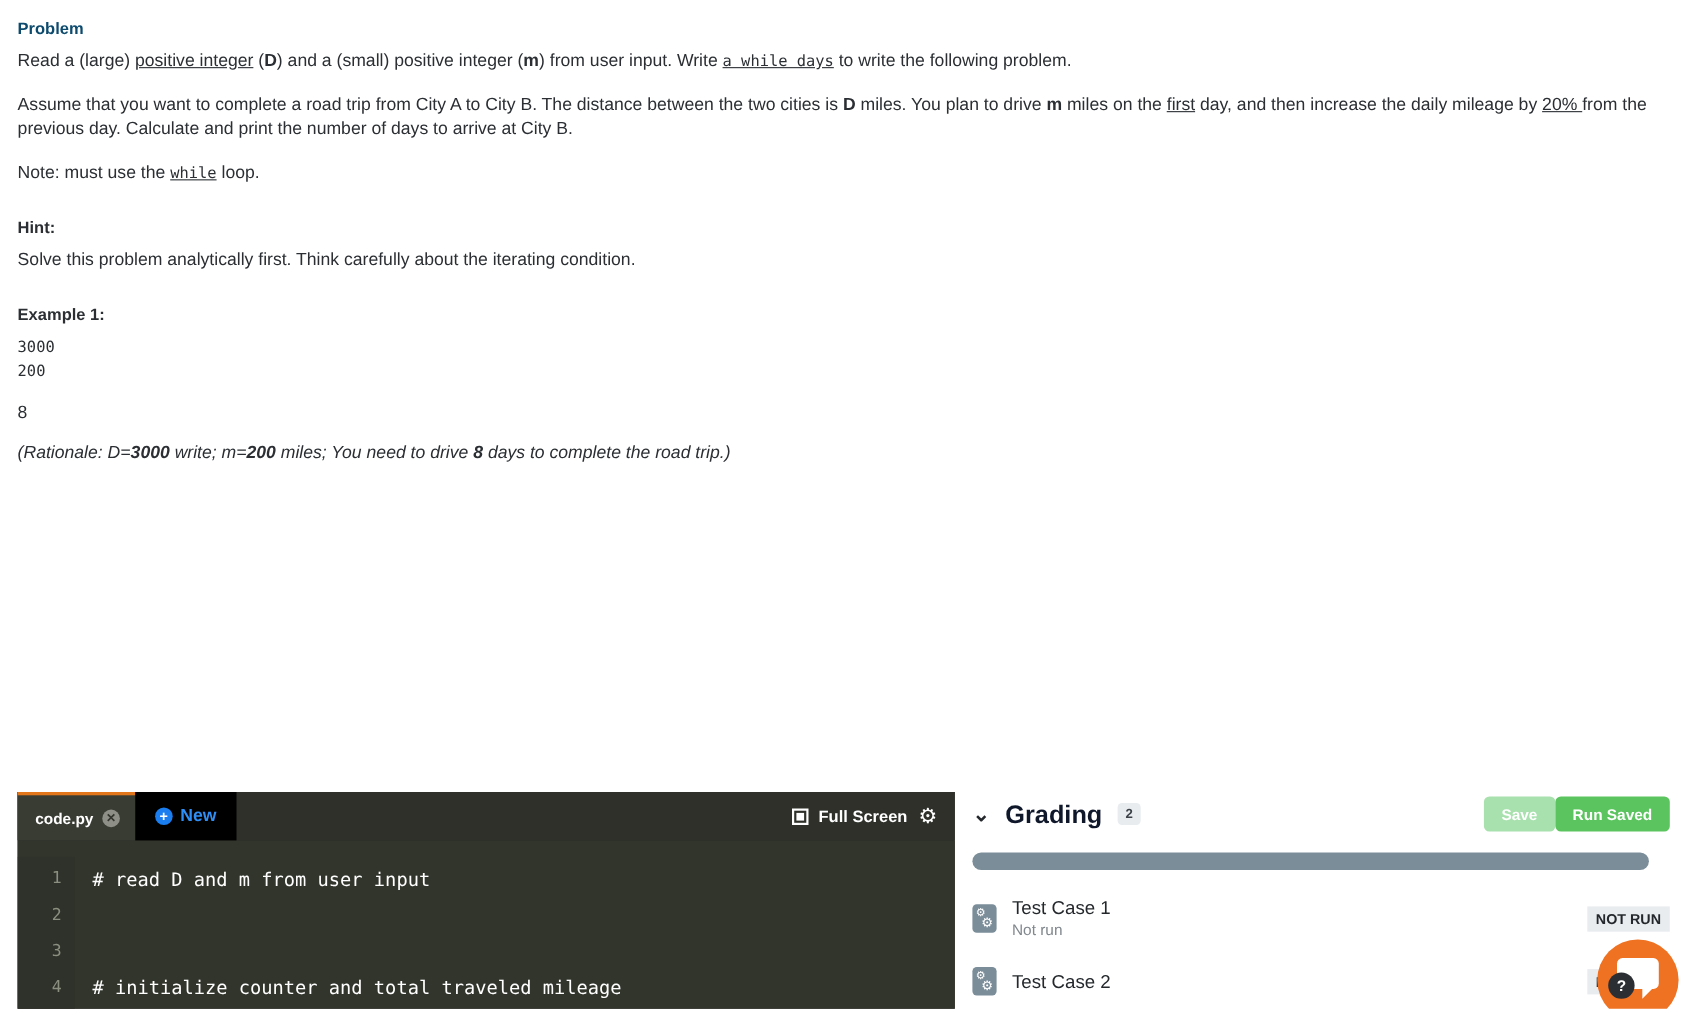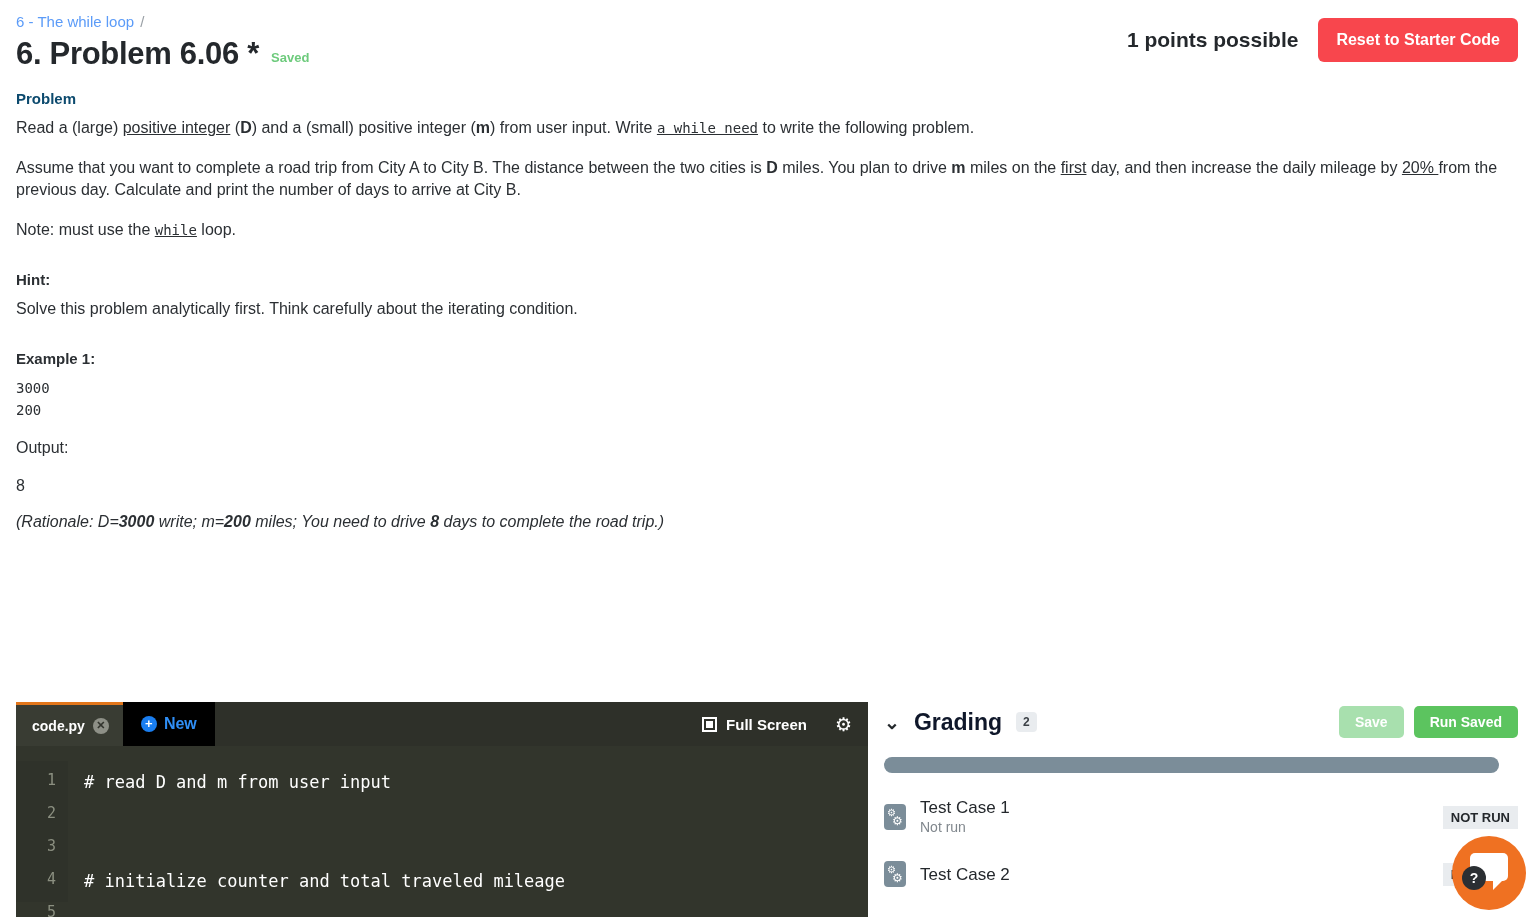--- a/index.html
+++ b/index.html
@@ -95,21 +95,21 @@
     padding: 0 18px; background: #000;
     color: #2f8ef5; font-size: 16px; font-weight: bold;
     font-family: "Liberation Sans", sans-serif; cursor: pointer;
   }
   .plus-icon {
     width: 16px; height: 16px; border-radius: 50%;
     background: #1a7ef0; color: #fff; font-size: 13px; line-height: 15px;
     text-align: center; font-weight: bold;
   }
   .editor-tools {
-    margin-left: auto; display: flex; align-items: center; gap: 28px;
+    margin-left: auto; display: flex; align-items: center; gap: 10px;
     padding-right: 16px;
     font-family: "Liberation Sans", sans-serif;
   }
   .fs-btn {
     display: flex; align-items: center; gap: 9px;
     color: #fff; font-size: 15px; font-weight: bold; cursor: pointer;
   }
   .fs-icon {
     width: 15px; height: 15px; border: 2px solid #fff; position: relative;
   }
@@ -136,21 +136,21 @@
   .grading-head { display: flex; align-items: center; height: 40px; }
   .chev {
     font-size: 19px; font-weight: bold; color: #24282c; margin-right: 14px;
     cursor: pointer; line-height: 1;
   }
   .grading-title { font-size: 23px; font-weight: bold; color: #0f172a; }
   .count-badge {
     margin-left: 14px; background: #e9ecef; color: #3c4147;
     border-radius: 4px; font-size: 12px; padding: 3px 7px; font-weight: bold;
   }
-  .grading-actions { margin-left: auto; display: flex; gap: 10px; }
+  .grading-actions { margin-left: auto; display: flex; }
   .btn-save {
     background: #a8e0ae; color: #fff; border: none; border-radius: 5px;
     padding: 8px 16px; font-size: 14px; font-weight: bold; cursor: pointer;
     font-family: "Liberation Sans", sans-serif;
   }
   .btn-run {
     background: #5cc45f; color: #fff; border: none; border-radius: 5px;
     padding: 8px 16px; font-size: 14px; font-weight: bold; cursor: pointer;
     font-family: "Liberation Sans", sans-serif;
   }
@@ -195,50 +195,36 @@
     width: 24px; height: 24px; border-radius: 50%;
     background: #2b2f33; color: #fff; font-size: 14px; font-weight: bold;
     display: flex; align-items: center; justify-content: center;
   }
 </style>
 </head>
 <body>
 
 <div class="page">
 
-  <div class="header">
-    <div class="breadcrumb">
-      <a href="#">6 - The while loop</a><span class="sep">/</span>
-    </div>
-    <div class="title-row">
-      <h1 class="page-title">6. Problem 6.06 *</h1>
-      <span class="saved-label">Saved</span>
-    </div>
-    <div class="header-right">
-      <div class="points">1 points possible</div>
-      <button class="reset-btn">Reset to Starter Code</button>
-    </div>
-  </div>
 
   <div class="body">
     <div class="sec-head">Problem</div>
 
-    <p class="para"><span>Read a (large) </span><span class="u">positive integer</span><span> (</span><b>D</b><span>) and a (small) positive integer (</span><b>m</b><span>) from user input. Write </span><span class="u mono">a while need</span><span> to write the following problem.</span></p>
+    <p class="para"><span>Read a (large) </span><span class="u">positive integer</span><span> (</span><b>D</b><span>) and a (small) positive integer (</span><b>m</b><span>) from user input. Write </span><span class="u mono">a while days</span><span> to write the following problem.</span></p>
 
     <p class="para"><span>Assume that you want to complete a road trip from City A to City B. The distance between the two cities is </span><b>D</b><span> miles. You plan to drive </span><b>m</b><span> miles on the </span><span class="u">first</span><span> day, and then increase the daily mileage by </span><span class="u">20% </span><span>from the previous day. Calculate and print the number of days to arrive at City B.</span></p>
 
     <p class="para"><span>Note: must use the </span><span class="u mono">while</span><span> loop.</span></p>
 
     <div class="sec-head2">Hint:</div>
     <p class="para">Solve this problem analytically first. Think carefully about the iterating condition.</p>
 
     <div class="sec-head2">Example 1:</div>
     <pre class="codeblock">3000
 200</pre>
-    <p class="para tight">Output:</p>
     <p class="para tight">8</p>
 
     <p class="rationale"><span>(Rationale: D=</span><b>3000</b><span> write; m=</span><b>200</b><span> miles; You need to drive </span><b>8</b><span> days to complete the road trip.)</span></p>
   </div>
 
   <div class="bottom">
 
     <div class="editor">
       <div class="editor-bar">
         <div class="tab">

